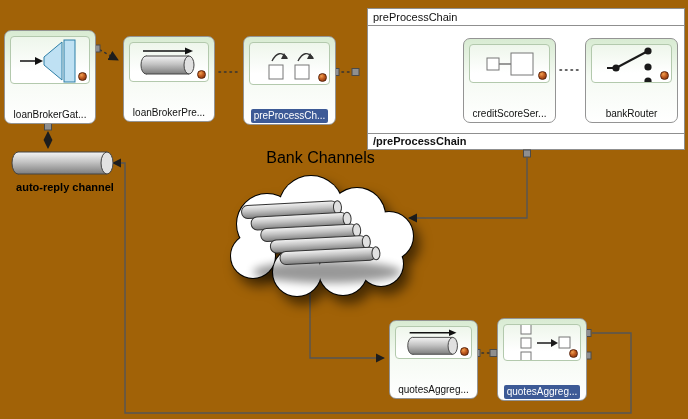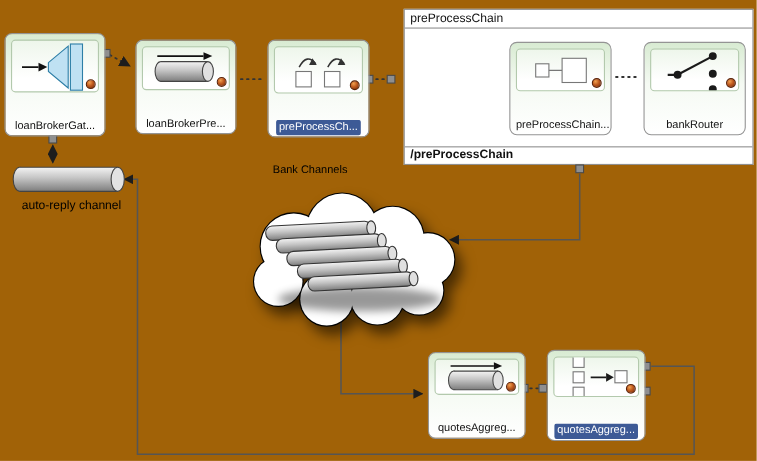--- a/index.html
+++ b/index.html
@@ -41,22 +41,22 @@
     border:1px solid #5a2208;box-sizing:border-box;
   }
   .node-label{
     height:15px;line-height:14px;text-align:center;font-size:10px;color:#111;
     white-space:nowrap;overflow:hidden;padding:0 2px;margin-top:23px;
   }
   .node-label span{display:inline-block;padding:0 3px;border-radius:2px;}
   .node.selected .node-label span{background:#3d5a96;color:#fff;}
   
   .free-label{position:absolute;z-index:3;color:#000;}
-  #auto-reply-label{left:4px;top:181px;width:122px;text-align:center;font-size:11px;}
-  #bank-channels-label{left:248px;top:149px;width:145px;font-size:10px;}
+  #auto-reply-label{left:4px;top:181px;width:122px;text-align:center;font-size:11px;font-weight:bold;}
+  #bank-channels-label{left:248px;top:149px;width:145px;text-align:center;font-size:16px;}
   
   #cloud{
     position:absolute;left:215px;top:172px;z-index:3;
     filter:drop-shadow(6px 8px 6px rgba(0,0,0,0.55));
   }
   
   #auto-reply-cyl{position:absolute;left:10px;top:149px;z-index:3;}
 </style>
 </head>
 <body>
@@ -159,21 +159,21 @@
 
   <div class="node" style="left:463px;top:38px;width:93px;height:85px">
     <div class="icon-area">
       <svg viewBox="0 0 58 44" width="58" height="44">
         <rect x="6" y="16" width="12" height="12" fill="#fff" stroke="#777"></rect>
         <line x1="18" y1="22" x2="30" y2="22" stroke="#777" stroke-width="1.3"></line>
         <rect x="30" y="11" width="22" height="22" fill="#fff" stroke="#777"></rect>
       </svg>
       <span class="badge"></span>
     </div>
-    <div class="node-label"><span>preProcessChain...</span></div>
+    <div class="node-label"><span>creditScoreSer...</span></div>
   </div>
 
   <div class="node" style="left:585px;top:38px;width:93px;height:85px">
     <div class="icon-area">
       <svg viewBox="0 0 58 46" width="58" height="46">
         <line x1="4" y1="27" x2="13" y2="27" stroke="#1a1a1a" stroke-width="2"></line>
         <line x1="13" y1="27" x2="45" y2="10" stroke="#1a1a1a" stroke-width="2"></line>
         <circle cx="13" cy="27" r="3.6" fill="#1a1a1a"></circle>
         <circle cx="45" cy="10" r="3.6" fill="#1a1a1a"></circle>
         <circle cx="45" cy="26" r="3.6" fill="#1a1a1a"></circle>

